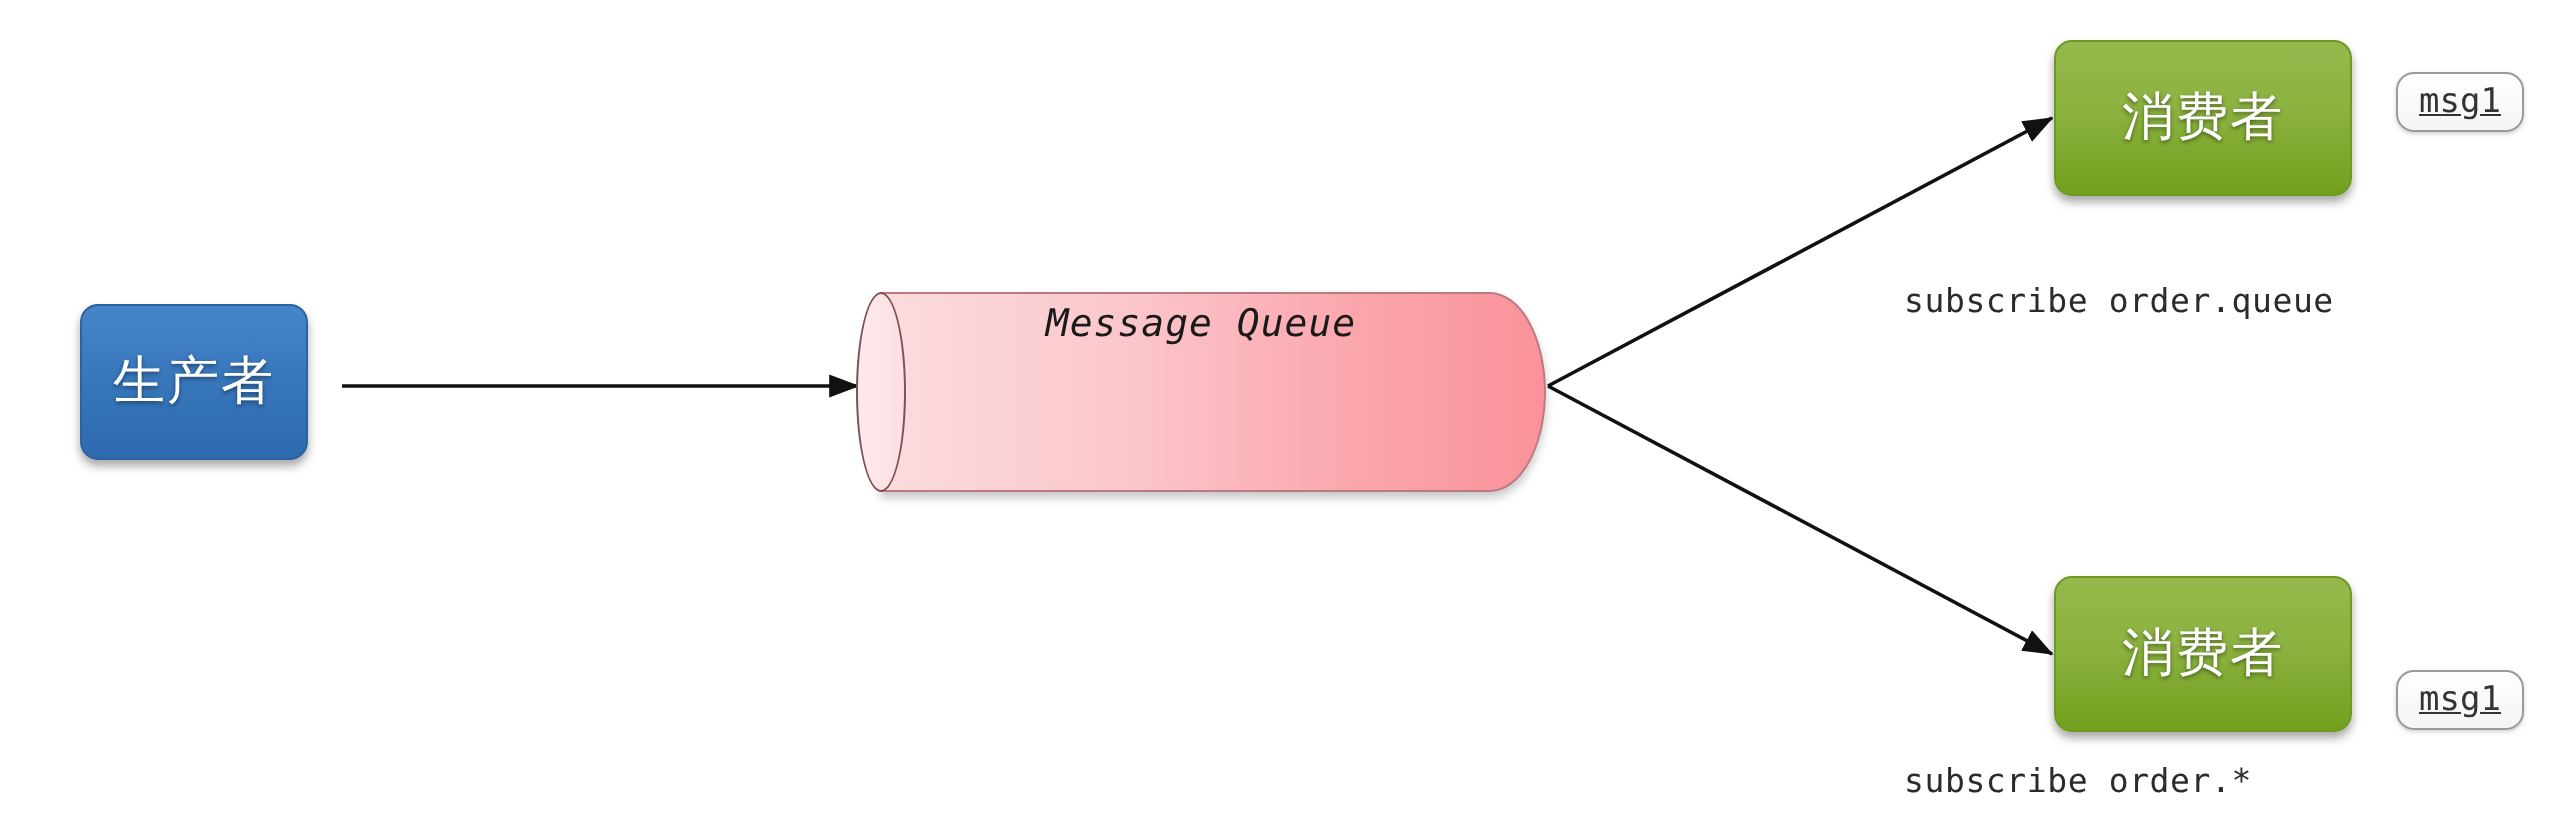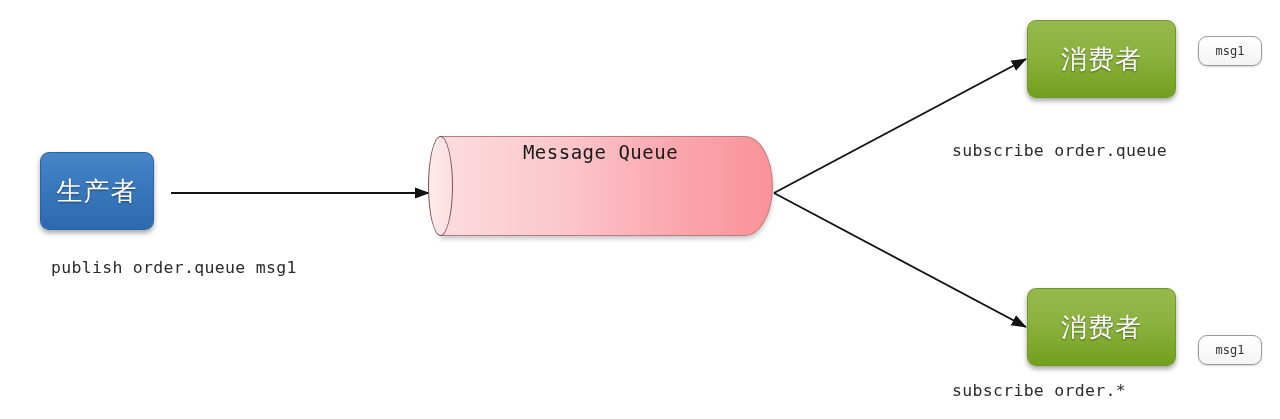--- a/index.html
+++ b/index.html
@@ -67,24 +67,25 @@
     background: linear-gradient(180deg, #96b84d 0%, #8bb23f 45%, #72a01d 100%);
     border: 1px solid #6d9a22;
   }
   .consumer-top  { left: 1027px; top: 20px; }
   .consumer-bot  { left: 1027px; top: 288px; }
 
   
   .cylinder {
     position: absolute;
     left: 428px;
-    top: 136px;
+    top: 146px;
     width: 345px;
     height: 100px;
     z-index: 2;
+    font-style: italic;
   }
   .cyl-body {
     position: absolute;
     left: 12px;
     top: 0;
     width: 333px;
     height: 100px;
     background: linear-gradient(90deg, #fbdcdf 0%, #fbc6cb 38%, #fba7ae 70%, #fa9299 100%);
     border-top: 1.5px solid #b97a80;
     border-bottom: 1.5px solid #b97a80;
@@ -139,23 +140,24 @@
     width: 64px;
     height: 30px;
     border-radius: 9px;
     background: linear-gradient(180deg, #ffffff 0%, #f4f4f4 100%);
     border: 1.5px solid #9a9a9a;
     box-sizing: border-box;
     display: flex;
     align-items: center;
     justify-content: center;
     font-family: "DejaVu Sans Mono", "Liberation Mono", monospace;
-    font-size: 12px;
+    font-size: 17px;
     color: #333333;
     box-shadow: 0 1px 2px rgba(0,0,0,0.18);
+    text-decoration: underline;
   }
   .msg-top { left: 1198px; top: 36px; }
   .msg-bot { left: 1198px; top: 335px; }
 </style>
 </head>
 <body>
 
 <div id="canvas">
 
   <svg id="connectors" viewBox="0 0 1280 419" preserveAspectRatio="none">
@@ -165,21 +167,20 @@
       </marker>
     </defs>
     <line x1="171" y1="193" x2="429" y2="193" stroke="#111111" stroke-width="1.8" marker-end="url(#arrowhead)"></line>
     <line x1="774" y1="193" x2="1026" y2="59" stroke="#111111" stroke-width="1.8" marker-end="url(#arrowhead)"></line>
     <line x1="774" y1="193" x2="1026" y2="327" stroke="#111111" stroke-width="1.8" marker-end="url(#arrowhead)"></line>
   </svg>
 
   <div class="node-box producer">
     <span class="node-label">生产者</span>
   </div>
-  <div class="caption caption-publish">publish order.queue msg1</div>
 
   <div class="cylinder">
     <div class="cyl-body"></div>
     <div class="cyl-cap"></div>
     <div class="cyl-title">Message Queue</div>
   </div>
 
   <div class="node-box consumer consumer-top">
     <span class="node-label">消费者</span>
   </div>

